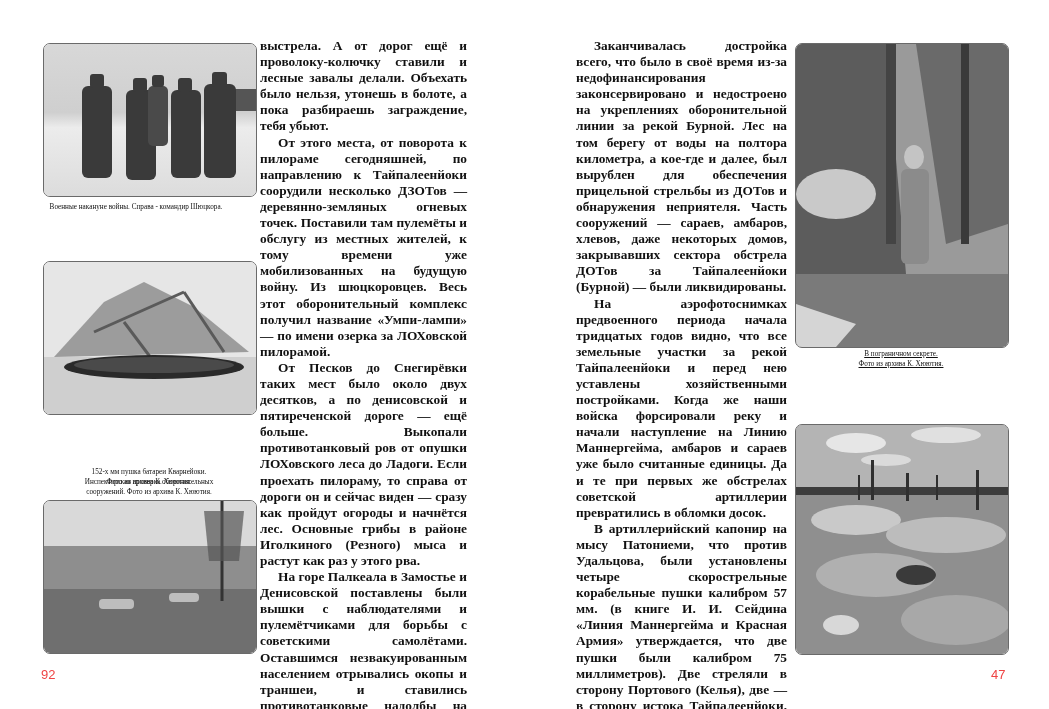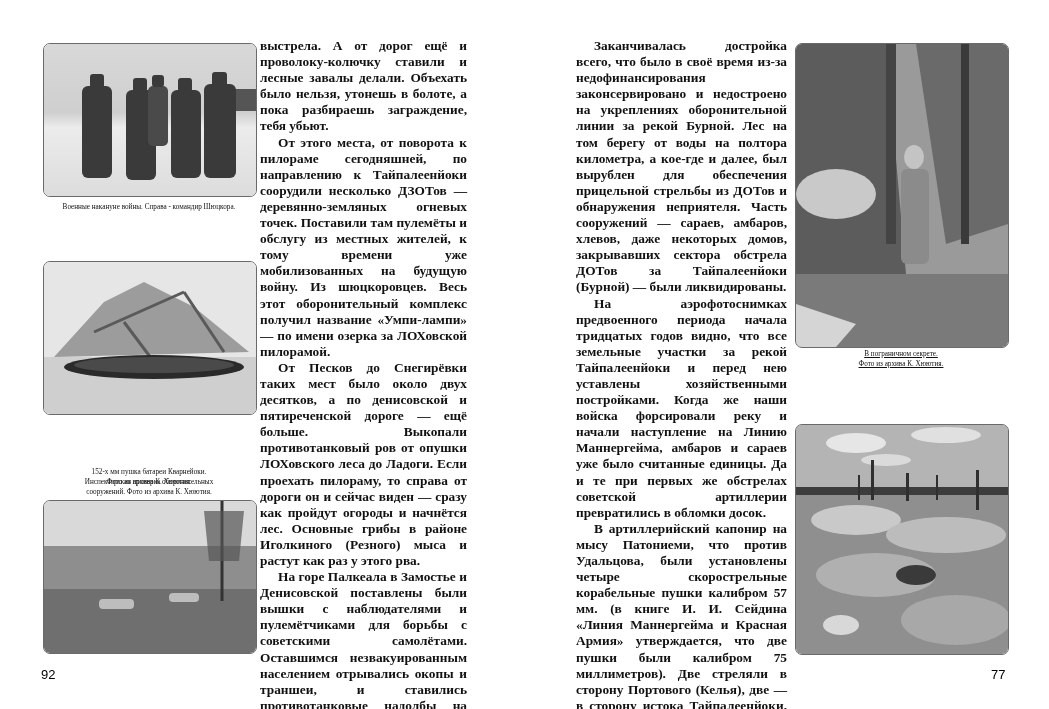--- a/index.html
+++ b/index.html
@@ -7,21 +7,21 @@
          font-family:"Liberation Serif","DejaVu Serif",serif; color:#111; }
   .page { position:absolute; top:0; height:709px; }
   .page-left { left:0; width:524px; }
   .page-right { left:525px; width:524px; }
   .photo { position:absolute; border-radius:7px; overflow:hidden; border:1px solid #6a6a6a; }
   .photo svg { display:block; width:100%; height:100%; }
   .caption { position:absolute; font-size:7.2px; line-height:9.6px; text-align:center; color:#111; }
   .col { position:absolute; font-size:13.35px; line-height:16.1px; text-align:justify; }
   .col p { margin:0; text-indent:18px; hyphens:manual;font-weight:bold; }
   .col p.cont { text-indent:0; }
-  .folio { position:absolute; font-family:"Liberation Sans","DejaVu Sans",sans-serif; font-size:13px; color:#000000; }
+  .folio { position:absolute; font-family:"Liberation Sans","DejaVu Sans",sans-serif; font-size:13px; color:#ef4444; }
 </style>
 </head>
 <body>
 
 <div class="page page-left">
 
   <div class="photo" style="left:43px;top:43px;width:212px;height:152px;">
     <svg viewBox="0 0 212 152" preserveAspectRatio="none">
       <defs>
           <linearGradient id="g1" x1="0" y1="0" x2="0" y2="1">
@@ -40,21 +40,21 @@
           <rect x="89" y="34" width="14" height="14" rx="3"></rect>
         <rect x="104" y="42" width="20" height="60" rx="5" fill="#4a4a4a"></rect>
           <rect x="108" y="31" width="12" height="12" rx="3"></rect>
         <rect x="127" y="46" width="30" height="88" rx="6"></rect>
           <rect x="134" y="34" width="14" height="14" rx="3"></rect>
         <rect x="160" y="40" width="32" height="94" rx="6"></rect>
           <rect x="168" y="28" width="15" height="15" rx="3"></rect>
       </g>
     </svg>
   </div>
-  <div class="caption" style="left:43px;top:203px;width:212px;">Военные накануне войны. Справа - командир Шюцкора.</div>
+  <div class="caption" style="left:30px;top:203px;width:212px;">Военные накануне войны. Справа - командир Шюцкора.</div>
 
   <div class="photo" style="left:43px;top:261px;width:212px;height:152px;">
     <svg viewBox="0 0 212 152" preserveAspectRatio="none">
       <rect width="212" height="152" fill="#e6e6e6"></rect>
       <rect y="95" width="212" height="57" fill="#cfcfcf"></rect>
       <g fill="#8a8a8a" opacity="0.8">
         <polygon points="10,95 60,40 100,20 150,45 205,90"></polygon>
       </g>
       <g stroke="#5a5a5a" stroke-width="3">
           <line x1="50" y1="70" x2="140" y2="30"></line>
@@ -141,14 +141,14 @@
         </g>
       <ellipse cx="60" cy="95" rx="45" ry="15" fill="#c9c9c9"></ellipse>
       <ellipse cx="150" cy="110" rx="60" ry="18" fill="#bcbcbc"></ellipse>
       <ellipse cx="80" cy="150" rx="60" ry="22" fill="#b0b0b0"></ellipse>
       <ellipse cx="120" cy="150" rx="20" ry="10" fill="#3a3a3a"></ellipse>
       <ellipse cx="160" cy="195" rx="55" ry="25" fill="#a8a8a8"></ellipse>
       <ellipse cx="45" cy="200" rx="18" ry="10" fill="#d8d8d8"></ellipse>
     </svg>
   </div>
 
-  <div class="folio" style="left:466px;top:667px;">77</div>
+  <div class="folio" style="left:466px;top:667px;">47</div>
 </div>
 
 </body></html>

